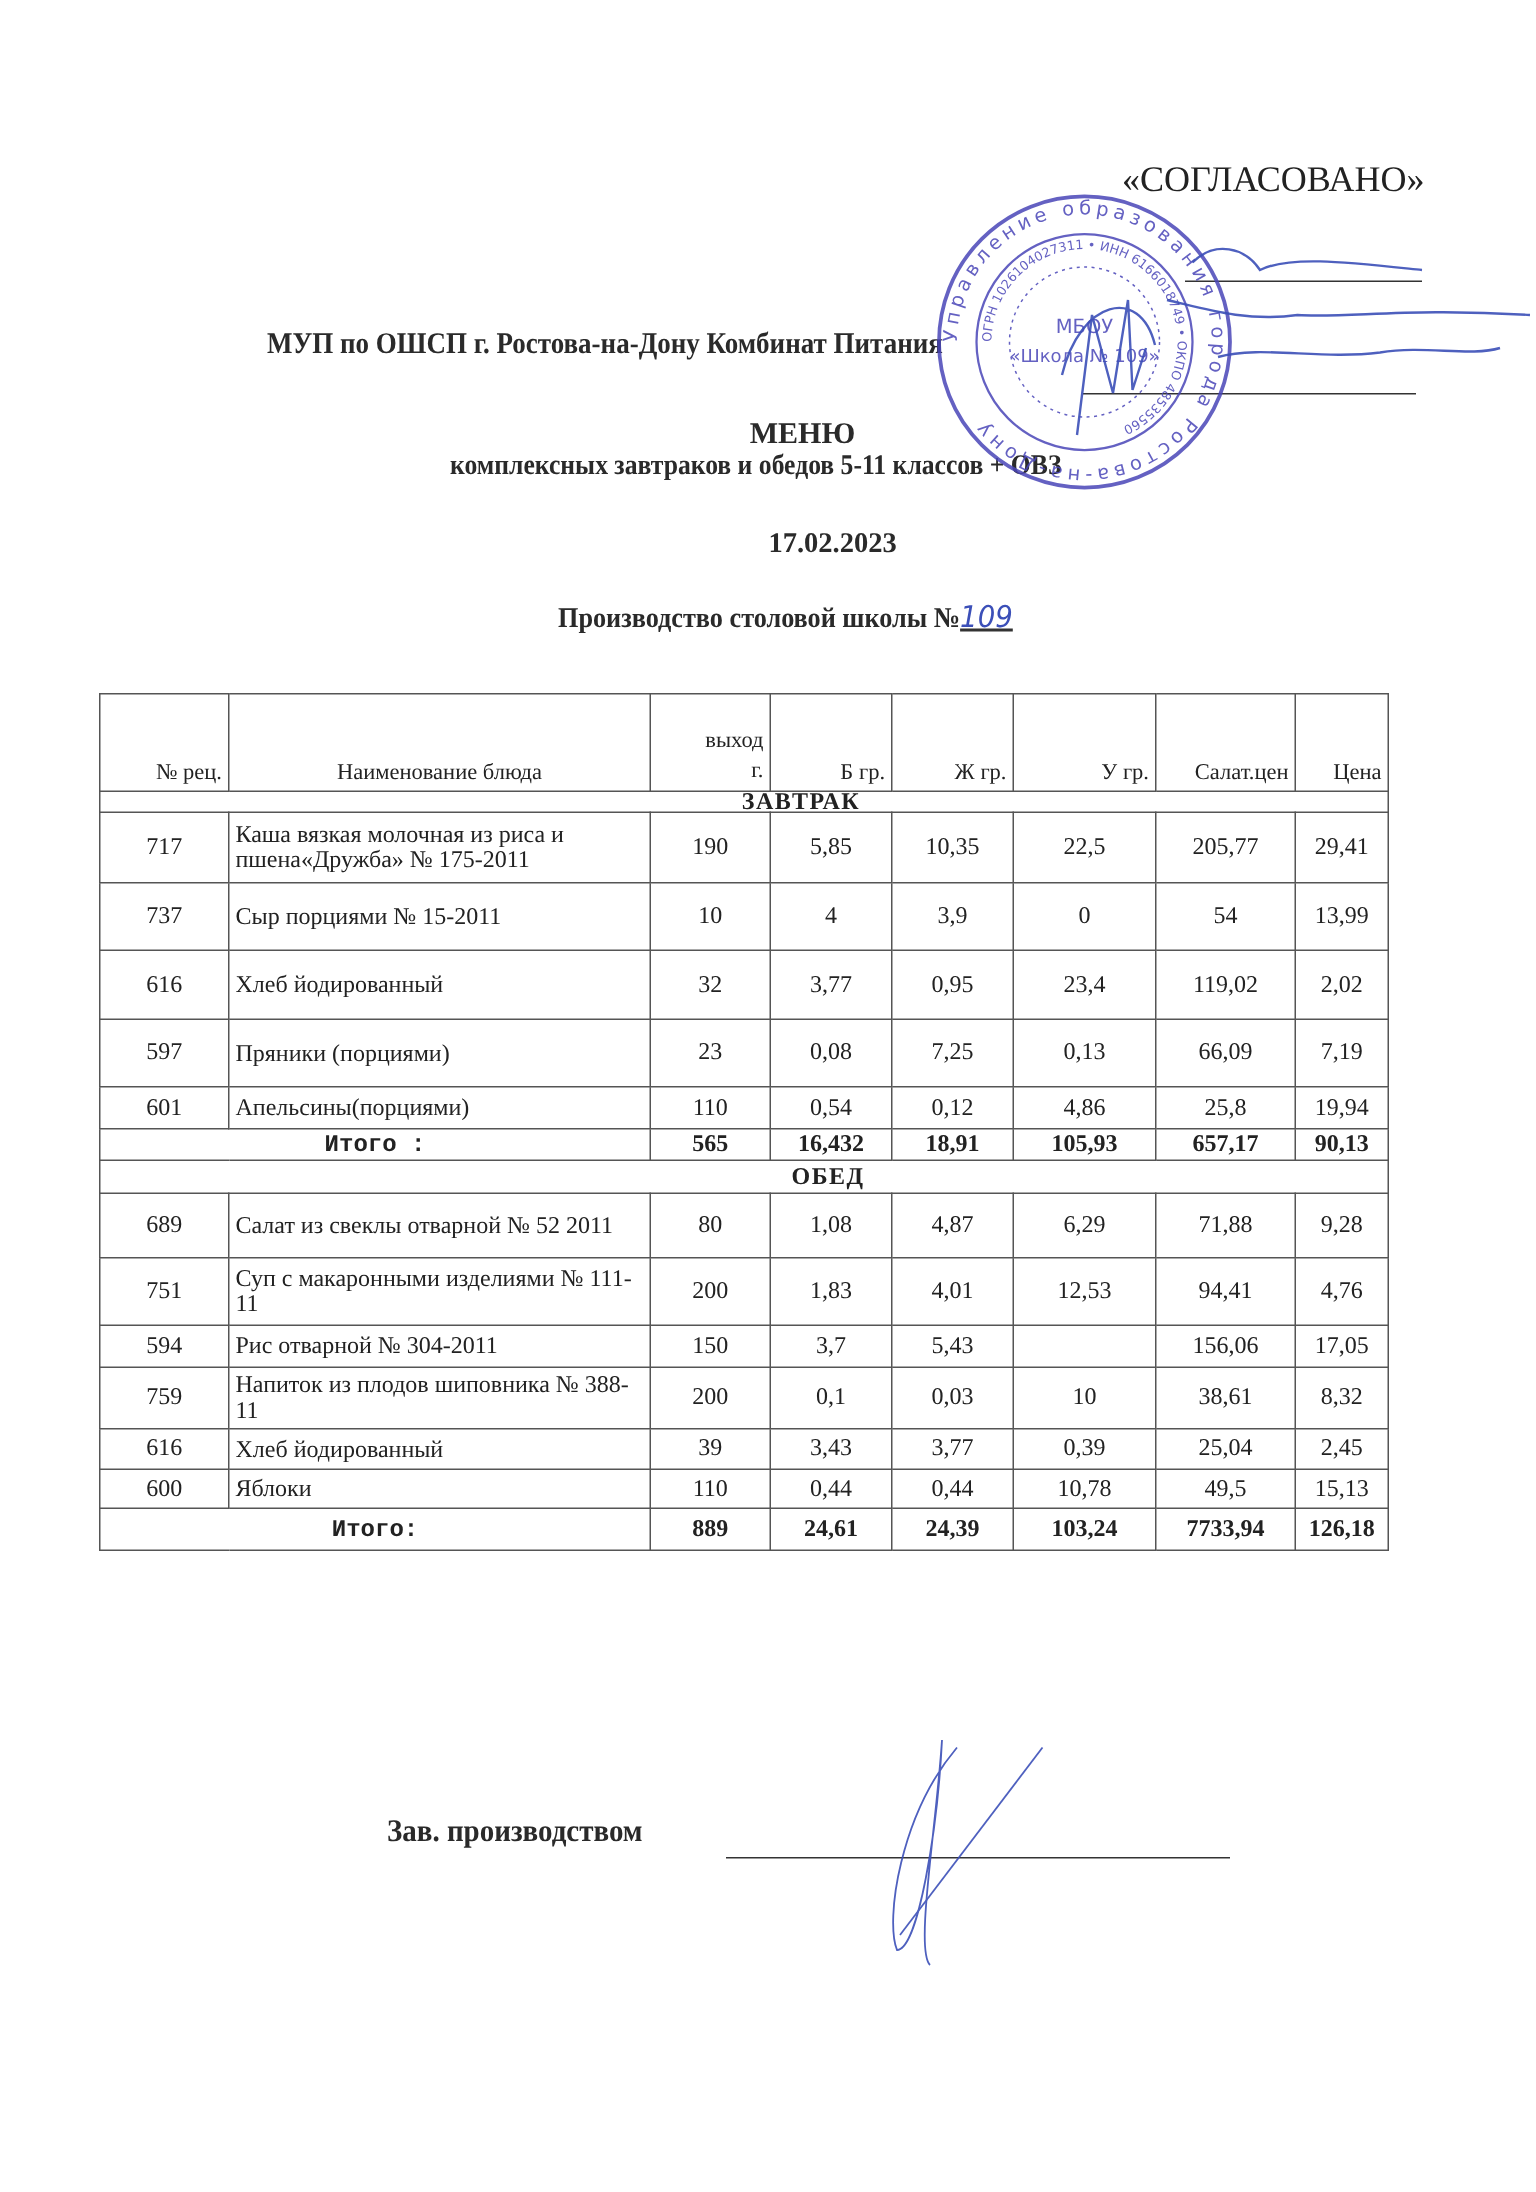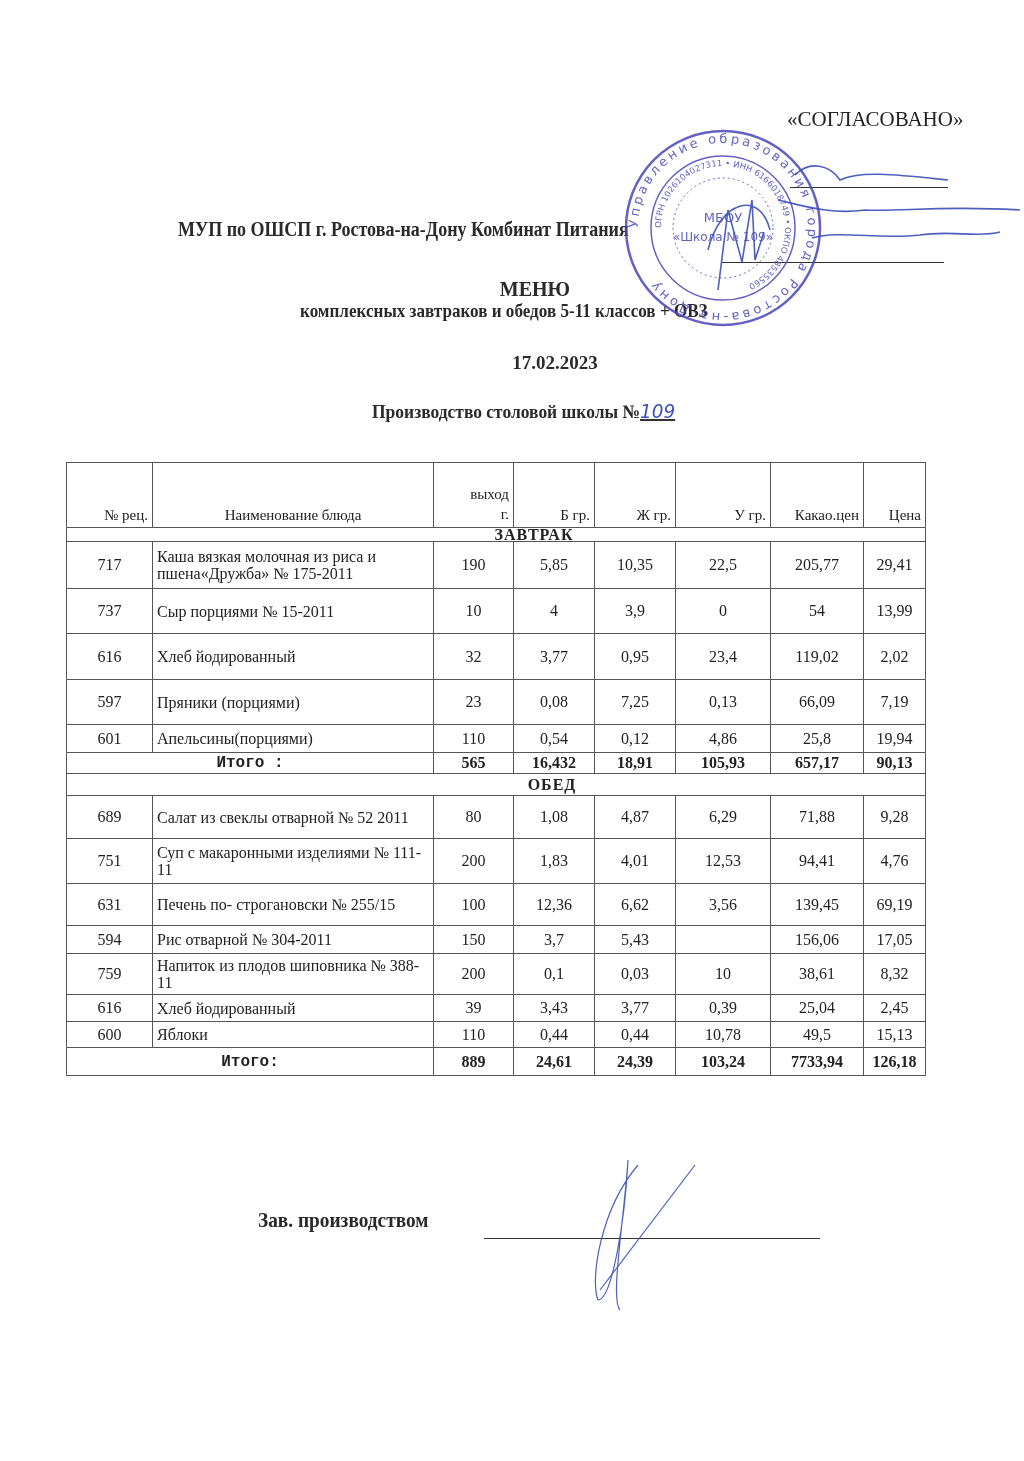--- a/index.html
+++ b/index.html
@@ -1,21 +1,21 @@
 <!DOCTYPE html>
 <html><head>
   <meta charset="utf-8">
   <style>
     html, body { margin: 0; padding: 0; background: #ffffff; }
     body {
       width: 1024px; height: 1461px; position: relative; overflow: hidden;
       font-family: "Liberation Serif", "DejaVu Serif", serif; color: #1a1a1a;
     }
     .abs { position: absolute; }
-    .approved { left: 787px; top: 107px; font-size: 21px; color: #222; }
+    .approved { left: 748px; top: 107px; font-size: 24px; color: #222; }
     .org-title { left: 178px; top: 218px; font-size: 20px; font-weight: bold; color: #2a2a2a; white-space: nowrap; transform: scaleX(0.9); transform-origin: left; }
     .approve-line { height: 1px; background: #333; }
     .menu-title { left: 0; width: 1070px; top: 278px; text-align: center; font-size: 20px; font-weight: bold; color: #2a2a2a; }
     .menu-sub { left: 300px; top: 300px; font-size: 19px; font-weight: bold; color: #2a2a2a; white-space: nowrap; transform: scaleX(0.9); transform-origin: left; }
     .menu-date { left: 0; width: 1110px; top: 352px; text-align: center; font-size: 19px; font-weight: bold; color: #2a2a2a; }
     .production { left: 372px; top: 399px; font-size: 19px; font-weight: bold; color: #2a2a2a; white-space: nowrap; transform: scaleX(0.92); transform-origin: left; }
     .school-no { font-style: italic; font-weight: normal; color: #3b4fb8; font-family: "DejaVu Sans", sans-serif; font-size: 20px; text-decoration: underline; text-decoration-color: #333; }
 
     table.menu {
       position: absolute; left: 66px; top: 462px; border-collapse: collapse;
@@ -62,21 +62,21 @@
       <col style="width:62px">
   </colgroup>
   <tbody>
       <tr style="height:65px">
     <th>№ рец.</th>
     <th class="c-name">Наименование блюда</th>
     <th style="line-height:20px;"><span>выход</span><br><span>г.</span></th>
     <th>Б гр.</th>
     <th>Ж гр.</th>
     <th>У гр.</th>
-    <th>Какао.цен</th>
+    <th>Салат.цен</th>
     <th>Цена</th>
   </tr>
 
   <tr class="section" style="height:13px">
     <td colspan="8" style="line-height:13px; padding-left:80px;margin-top:32px;">ЗАВТРАК</td>
   </tr>
 
   <tr style="height:47px">
     <td class="num">717</td>
     <td class="name">Каша вязкая молочная из риса и пшена«Дружба» № 175-2011</td>
@@ -153,30 +153,20 @@
   </tr>
   <tr style="height:45px">
     <td class="num">751</td>
     <td class="name">Суп с макаронными изделиями № 111-11</td>
     <td class="num">200</td>
     <td class="num">1,83</td>
     <td class="num">4,01</td>
     <td class="num">12,53</td>
     <td class="num">94,41</td>
     <td class="num">4,76</td>
-  </tr>
-  <tr style="height:42px">
-    <td class="num">631</td>
-    <td class="name">Печень по- строгановски  № 255/15</td>
-    <td class="num">100</td>
-    <td class="num">12,36</td>
-    <td class="num">6,62</td>
-    <td class="num">3,56</td>
-    <td class="num">139,45</td>
-    <td class="num">69,19</td>
   </tr>
   <tr style="height:28px">
     <td class="num">594</td>
     <td class="name">Рис отварной № 304-2011</td>
     <td class="num">150</td>
     <td class="num">3,7</td>
     <td class="num">5,43</td>
     <td class="num"></td>
     <td class="num">156,06</td>
     <td class="num">17,05</td>

